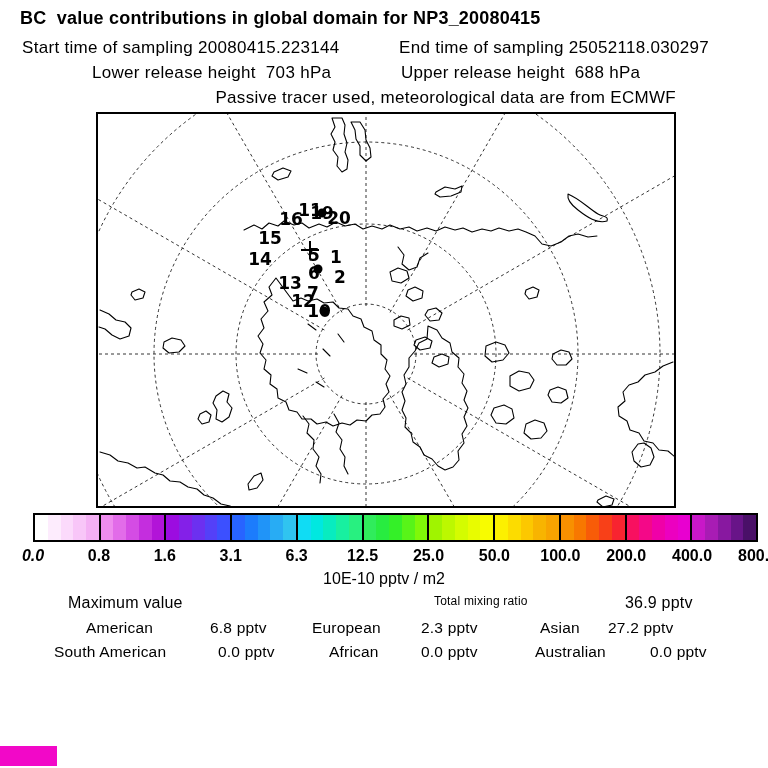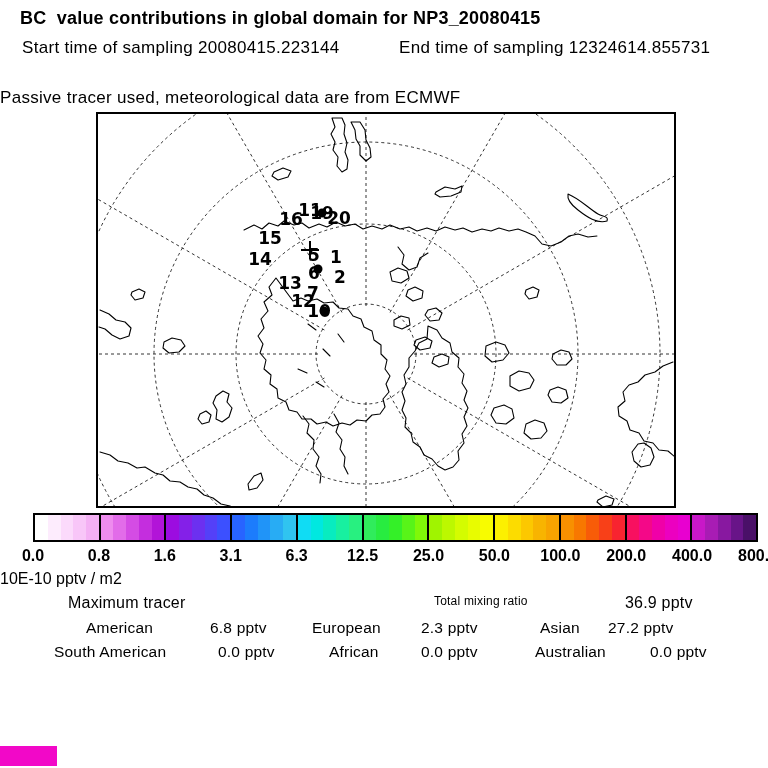--- a/index.html
+++ b/index.html
@@ -18,36 +18,38 @@
   .marker-cross{stroke:#000;stroke-width:2;fill:none}
   .marker-dot{fill:#000}
   #colorbar{position:absolute;left:33px;top:513px;width:725px;height:29px;
             border:2px solid #000;display:flex;box-sizing:border-box}
   .cb-seg{flex:1;display:flex;border-left:2px solid #000}
   .cb-seg:first-child{border-left:none}
   .cb-cell{flex:1}
   #cb-ticks{position:absolute;left:0;top:547px;width:768px;height:20px}
   .cb-tick{position:absolute;top:0;transform:translateX(-50%);
            font-weight:bold;font-size:16px;white-space:nowrap}
-  #unit{left:0;top:570px;width:768px;text-align:left;font-size:16px;white-space:pre}
+  #unit{left:0;top:570px;width:768px;text-align:center;font-size:16px;white-space:pre}
   .stat{font-size:15.5px;letter-spacing:.2px}
   #footer-swatch{position:absolute;left:0;top:746px;width:57px;height:20px}
 </style>
 </head>
 <body>
 
 <div id="page">
 
   <div class="abs" id="title" style="left:20px;top:8px">BC  value contributions in global domain for NP3_20080415</div>
 
   <span class="abs hline" style="left:22px;top:38px">Start time of sampling 20080415.223144</span>
-  <span class="abs hline" style="left:399px;top:38px">End time of sampling 12324614.855731</span>
-
-
-  <div class="abs hline" style="left:0;top:88px;width:676px;text-align:left">Passive tracer used, meteorological data are from ECMWF</div>
+  <span class="abs hline" style="left:399px;top:38px">End time of sampling 25052118.030297</span>
+
+  <span class="abs hline" style="left:92px;top:63px">Lower release height  703 hPa</span>
+  <span class="abs hline" style="left:401px;top:63px">Upper release height  688 hPa</span>
+
+  <div class="abs hline" style="left:0;top:88px;width:676px;text-align:right">Passive tracer used, meteorological data are from ECMWF</div>
 
   <div id="map">
     <svg viewBox="0 0 576 392" preserveAspectRatio="none">
       <g class="graticule">
         <circle cx="268" cy="240" r="50"></circle>
         <circle cx="268" cy="240" r="130"></circle>
         <circle cx="268" cy="240" r="212"></circle>
         <circle cx="268" cy="240" r="294"></circle>
         <g id="meridians">
             <line x1="316" y1="240" x2="628" y2="240"></line>
@@ -196,37 +198,37 @@
       </div>
       <div class="cb-seg">
         <div class="cb-cell" style="background: rgb(200, 24, 200);"></div>
         <div class="cb-cell" style="background: rgb(168, 28, 180);"></div>
         <div class="cb-cell" style="background: rgb(136, 24, 160);"></div>
         <div class="cb-cell" style="background: rgb(104, 20, 136);"></div>
         <div class="cb-cell" style="background: rgb(74, 16, 104);"></div>
       </div>
     </div>
   <div id="cb-ticks">
-      <span class="cb-tick" style="left: 33px;">0.0</span>
+      <span class="cb-tick" style="left: 33px; font-style: italic;">0.0</span>
       <span class="cb-tick" style="left: 98.9091px;">0.8</span>
       <span class="cb-tick" style="left: 164.818px; text-align: center;">1.6</span>
       <span class="cb-tick" style="left: 230.727px;">3.1</span>
       <span class="cb-tick" style="left: 296.636px;">6.3</span>
       <span class="cb-tick" style="left: 362.545px;">12.5</span>
       <span class="cb-tick" style="left: 428.455px;">25.0</span>
       <span class="cb-tick" style="left: 494.364px;">50.0</span>
       <span class="cb-tick" style="left: 560.273px;">100.0</span>
       <span class="cb-tick" style="left: 626.182px;">200.0</span>
       <span class="cb-tick" style="left: 692.091px;">400.0</span>
       <span class="cb-tick" style="left: 758px;">800.0</span>
     </div>
 
   <div class="abs" id="unit">10E-10 pptv / m2</div>
 
-  <span class="abs stat" style="left:68px;top:594px;font-size:16px">Maximum tracer</span>
+  <span class="abs stat" style="left:68px;top:594px;font-size:16px">Maximum value</span>
   <span class="abs stat" style="left:434px;top:594px;font-size:12px">Total mixing ratio</span>
   <span class="abs stat" style="left:625px;top:594px;font-size:16px">36.9 pptv</span>
 
   <span class="abs stat" style="left:86px;top:619px">American</span>
   <span class="abs stat" style="left:210px;top:619px">6.8 pptv</span>
   <span class="abs stat" style="left:312px;top:619px">European</span>
   <span class="abs stat" style="left:421px;top:619px">2.3 pptv</span>
   <span class="abs stat" style="left:540px;top:619px">Asian</span>
   <span class="abs stat" style="left:608px;top:619px">27.2 pptv</span>
 

